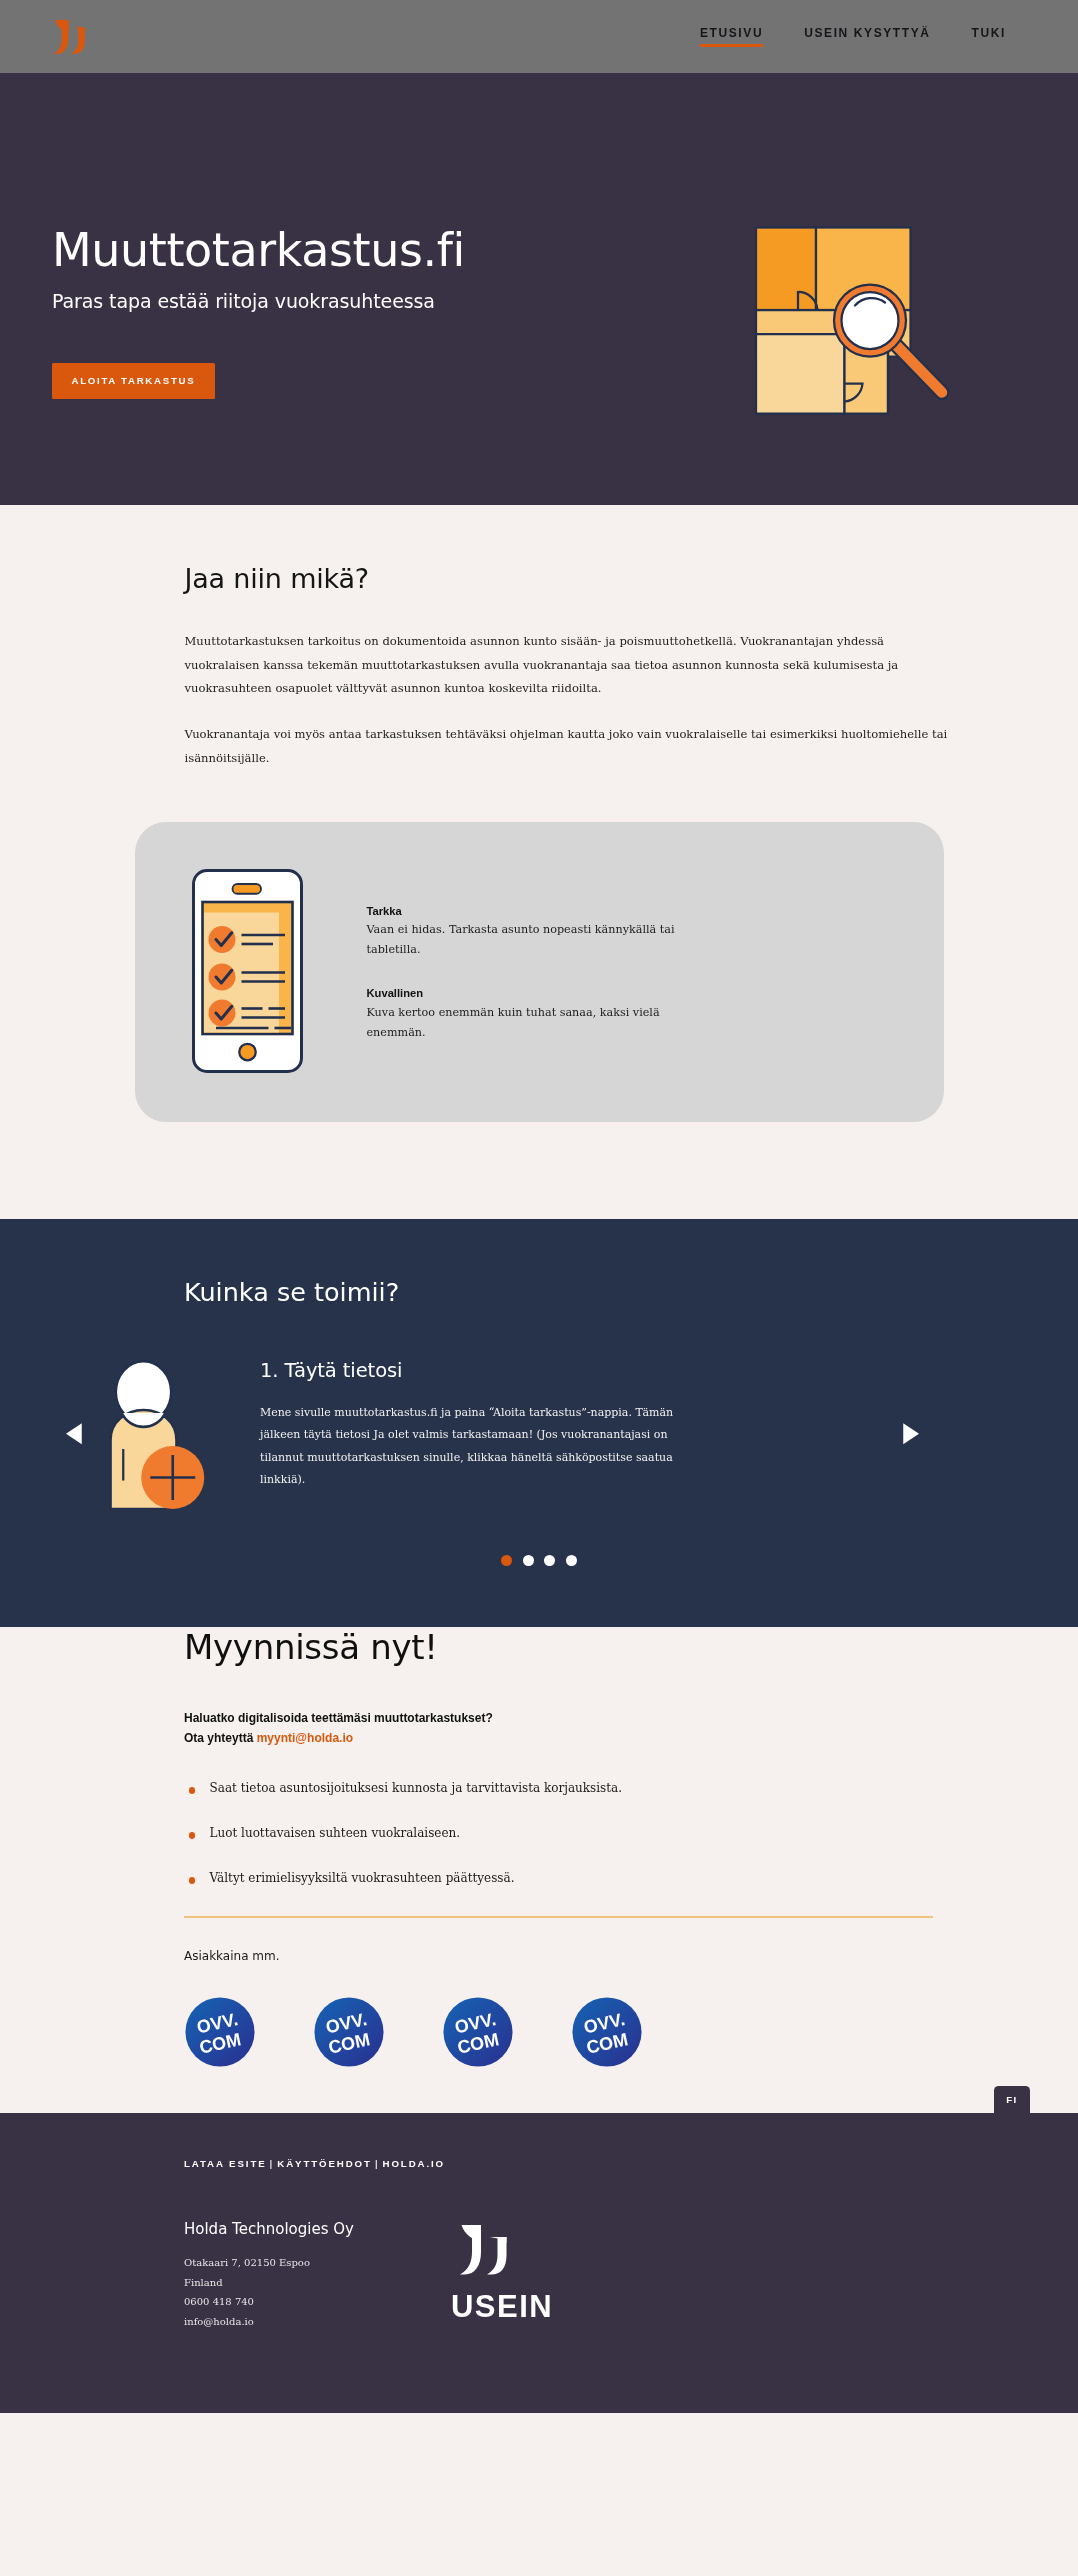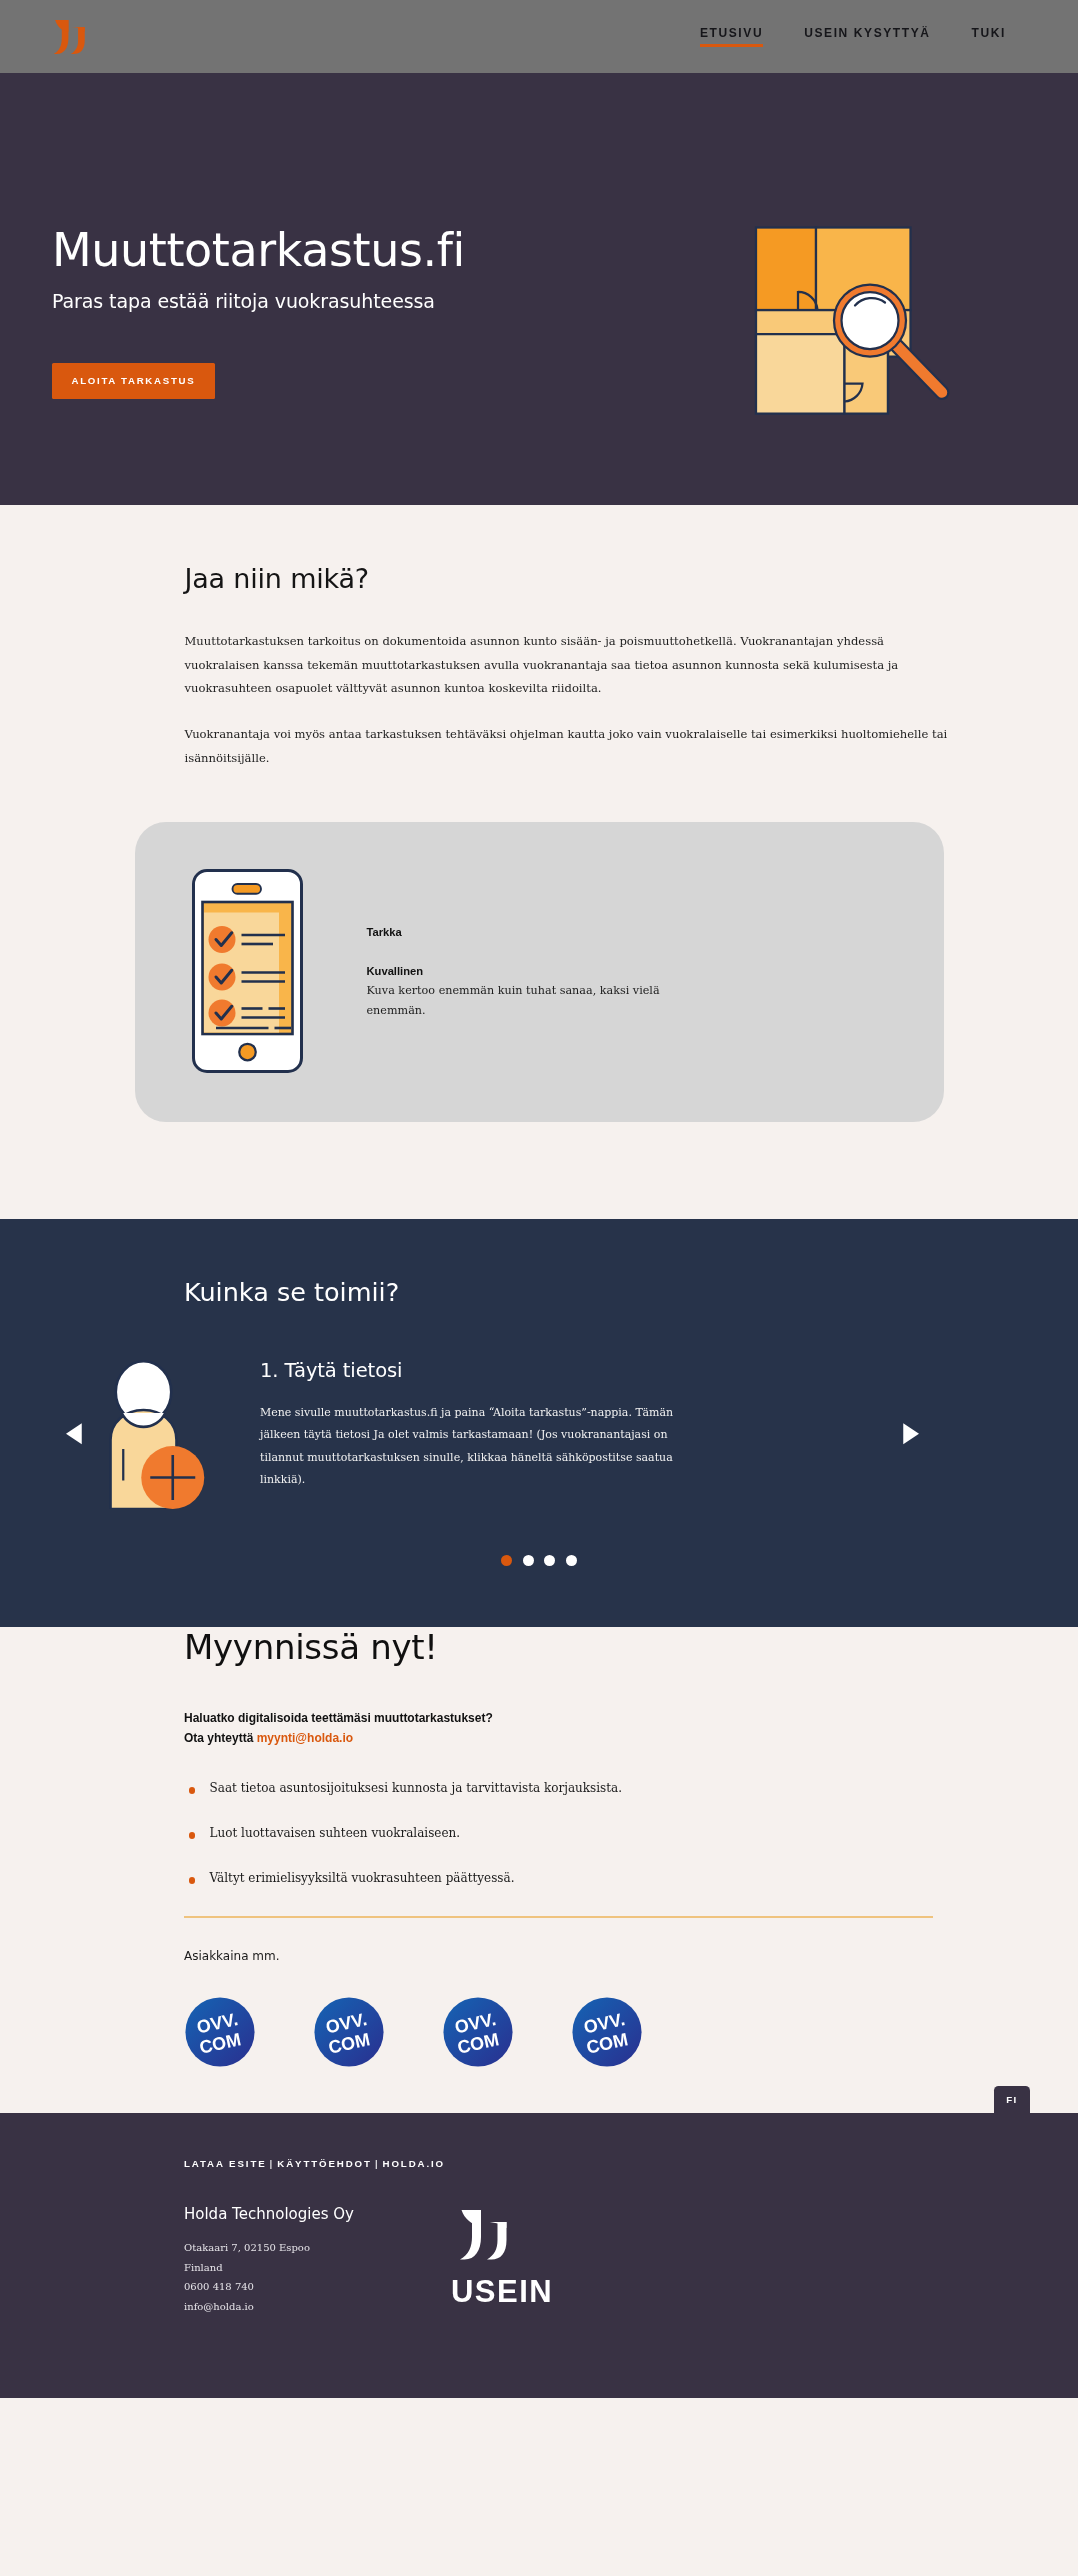--- a/index.html
+++ b/index.html
@@ -156,21 +156,21 @@
 
   
   .footer { background:#393244; padding:45px 52px 82px; position:relative; }
   .foot-links {
     font-family:"Liberation Sans", sans-serif;
     font-size:9.7px; font-weight:bold; letter-spacing:1.9px; color:#ffffff;
     padding-left:132px;
   }
   .foot-links a { color:#fff; text-decoration:none; cursor:pointer; }
   .foot-links .sep { opacity:.8; padding:0 3px; }
-  .foot-row { display:flex; gap:97px; padding-left:132px; margin-top:36px; align-items:flex-start; }
+  .foot-row { display:flex; gap:97px; padding-left:132px; margin-top:51px; align-items:flex-start; }
   .foot-co {
     font-family:"DejaVu Sans", sans-serif;
     font-size:15px; color:#ffffff; margin-bottom:15px;
   }
   .foot-line {
     font-family:"DejaVu Serif", serif;
     font-size:10px; color:#e6e4e9; line-height:1.95;
   }
   .holda-mark { margin-top:1.5px; }
   .holda-word {
@@ -259,20 +259,21 @@
           <line x1="118" y1="190" x2="140" y2="190" stroke="#22304D" stroke-width="3.5"></line>
           <line x1="82" y1="202" x2="140" y2="202" stroke="#22304D" stroke-width="3.5"></line>
           <line x1="48" y1="216" x2="118" y2="216" stroke="#22304D" stroke-width="3.5"></line>
           <line x1="126" y1="216" x2="148" y2="216" stroke="#22304D" stroke-width="3.5"></line>
           <circle cx="90" cy="248" r="11" fill="#F59A23" stroke="#22304D" stroke-width="3"></circle>
         </svg>
       </div>
       <div class="feat-list">
         <div class="feat-block">
           <div class="feat-h">Tarkka</div>
+          <div class="feat-p">Vaan ei hidas. Tarkasta asunto nopeasti kännykällä tai tabletilla.</div>
         </div>
         <div class="feat-block">
           <div class="feat-h">Kuvallinen</div>
           <div class="feat-p">Kuva kertoo enemmän kuin tuhat sanaa, kaksi vielä enemmän.</div>
         </div>
       </div>
     </div>
   </section>
 
   <section class="sec-navy" style="padding-top:58px;padding-bottom:61px;">

